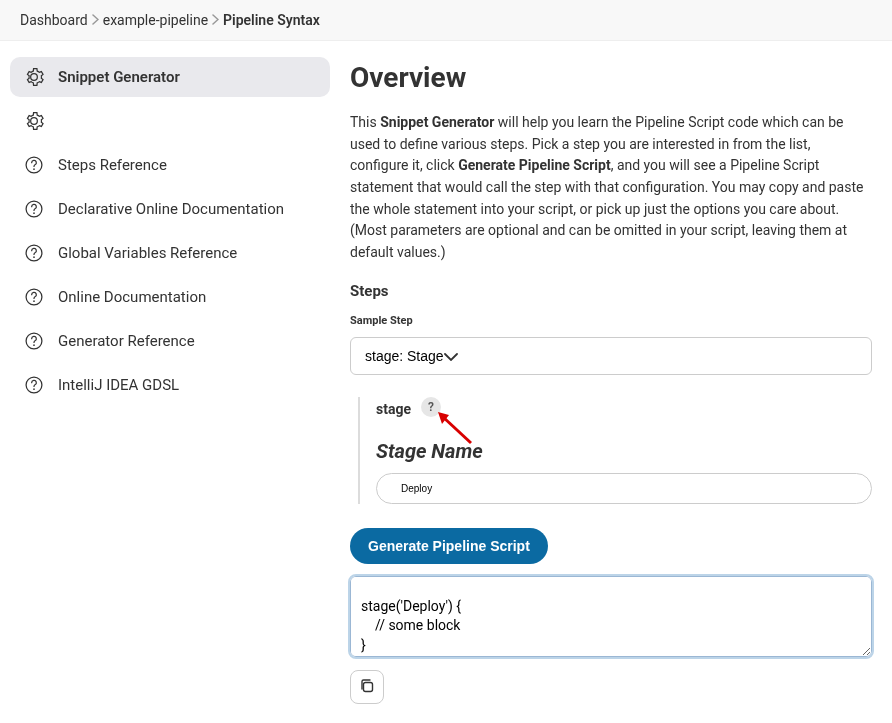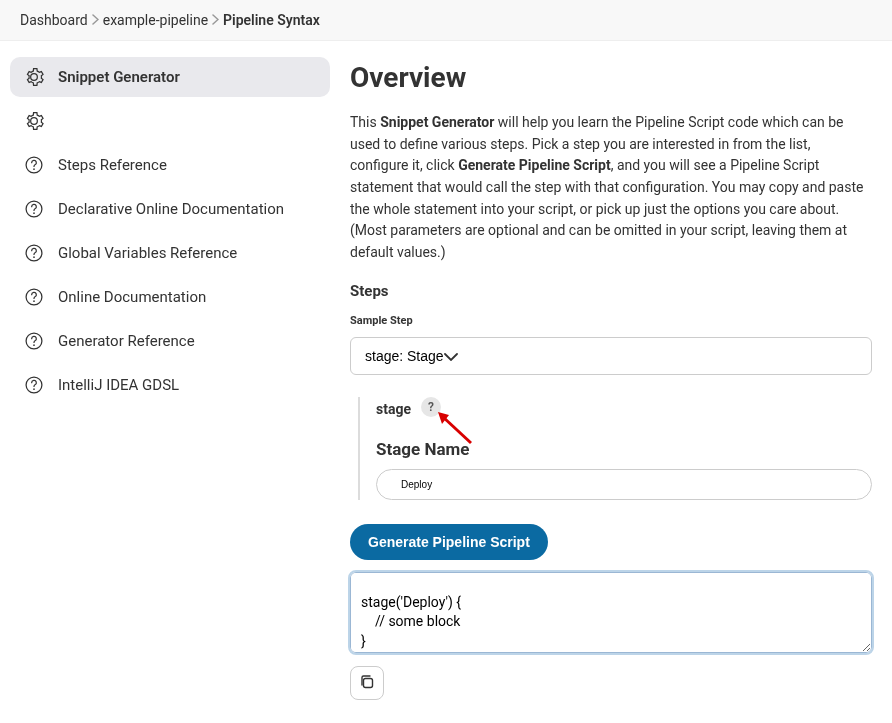--- a/index.html
+++ b/index.html
@@ -27,21 +27,21 @@
     h3 { font-size: 11px; font-weight: 700; margin-bottom: 10px; }
     
     .select-wrap { position: relative; margin-bottom: 22px; }
     .select { width: 100%; padding: 10px 14px; border: 1px solid #ccc; border-radius: 6px; background: #fff; font-size: 14px; text-align: left; cursor: pointer; display: flex; justify-content: flex-start; align-items: center; }
     .chevron { color: #333; }
     
     .step-config { border-left: 2px solid #dcdcdc; padding-left: 16px; margin-left: 8px; margin-bottom: 24px; position: relative; }
     .step-header { display: flex; align-items: flex-end; gap: 10px; margin-bottom: 22px; position: relative; }
     .step-title { font-weight: 700; font-size: 14px; }
     .help-btn { width: 20px; height: 20px; border-radius: 50%; background: #e6e6e6; display: flex; align-items: center; justify-content: center; font-size: 12px; color: #555; cursor: pointer; font-weight: 600; }
-    .field-label { font-size: 17px; font-weight: 700; margin-bottom: 10px; }
+    .field-label { font-size: 20px; font-weight: 700; margin-bottom: 10px; font-style: italic; }
     .text-input { width: 100%; padding: 9px 24px; border: 1px solid #ccc; border-radius: 16px; font-size: 10px; }
     
     .arrow { position: absolute; left: 59px; top: 14px; pointer-events: none; }
     
     .gen-btn { background: #0b6aa2; color: #fff; border: none; padding: 10px 18px; border-radius: 20px; font-size: 14px; font-weight: 600; cursor: pointer; margin-bottom: 12px; }
     
     .output { width: 100%; min-height: 72px; padding: 20px 10px; border: 1px solid #9bb7d4; border-radius: 6px; font-family: inherit; font-size: 14px; resize: vertical; outline: 2px solid #bcd4e8; outline-offset: 0; line-height: 1.4; overflow-y: scroll; }
     
     .copy-btn { width: 34px; height: 34px; border: 1px solid #ccc; border-radius: 8px; background: #fff; display: flex; align-items: center; justify-content: center; cursor: pointer; margin-top: 10px; }
   </style>

